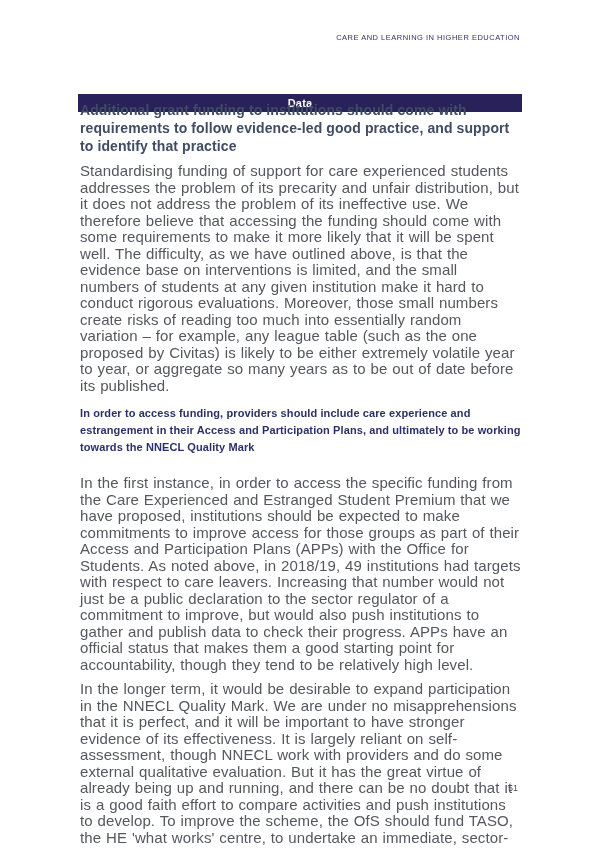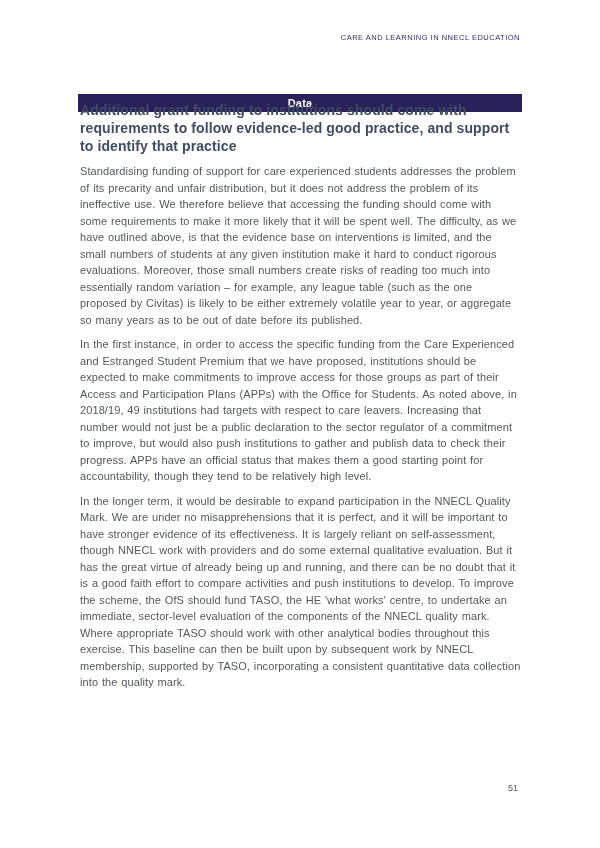--- a/index.html
+++ b/index.html
@@ -52,21 +52,21 @@
   .heading {
     margin: 9px 0 0 0;
     font-size: 14px;
     line-height: 18px;
     font-weight: bold;
     color: #3F4C63;
     letter-spacing: 0.1px;
   }
   .body-para {
     margin: 8px 0 0 0;
-    font-size: 11px;
+    font-size: 15px;
     line-height: 16.5px;
     color: #54575E;
     letter-spacing: 0.1px;
     word-spacing: 0.6px;
   }
   .subheading {
     margin: 11px 0 0 0;
     font-size: 11px;
     line-height: 17px;
     font-weight: bold;
@@ -82,32 +82,33 @@
     right: 82px;
     font-size: 9px;
     color: #4D5156;
   }
 </style>
 </head>
 <body>
 
 <div class="page">
 
-  <div class="running-header">CARE AND LEARNING IN NNECL EDUCATION</div>
+  <div class="running-header">CARE AND LEARNING IN HIGHER EDUCATION</div>
 
   <div class="banner">
     <span class="banner-label">Data</span>
   </div>
 
   <div class="content">
     <h1 class="heading">Additional grant funding to institutions should come with requirements to follow evidence-led good practice, and support to identify that practice</h1>
 
     <p class="body-para">Standardising funding of support for care experienced students addresses the problem of its precarity and unfair distribution, but it does not address the problem of its ineffective use. We therefore believe that accessing the funding should come with some requirements to make it more likely that it will be spent well. The difficulty, as we have outlined above, is that the evidence base on interventions is limited, and the small numbers of students at any given institution make it hard to conduct rigorous evaluations. Moreover, those small numbers create risks of reading too much into essentially random variation – for example, any league table (such as the one proposed by Civitas) is likely to be either extremely volatile year to year, or aggregate so many years as to be out of date before its published.</p>
 
 
+    <h2 class="subheading">In order to access funding, providers should include care experience and estrangement in their Access and Participation Plans, and ultimately to be working towards the NNECL Quality Mark</h2>
 
     <p class="body-para">In the first instance, in order to access the specific funding from the Care Experienced and Estranged Student Premium that we have proposed, institutions should be expected to make commitments to improve access for those groups as part of their Access and Participation Plans (APPs) with the Office for Students. As noted above, in 2018/19, 49 institutions had targets with respect to care leavers. Increasing that number would not just be a public declaration to the sector regulator of a commitment to improve, but would also push institutions to gather and publish data to check their progress. APPs have an official status that makes them a good starting point for accountability, though they tend to be relatively high level.</p>
 
     <p class="body-para">In the longer term, it would be desirable to expand participation in the NNECL Quality Mark. We are under no misapprehensions that it is perfect, and it will be important to have stronger evidence of its effectiveness. It is largely reliant on self-assessment, though NNECL work with providers and do some external qualitative evaluation. But it has the great virtue of already being up and running, and there can be no doubt that it is a good faith effort to compare activities and push institutions to develop. To improve the scheme, the OfS should fund TASO, the HE 'what works' centre, to undertake an immediate, sector-level evaluation of the components of the NNECL quality mark. Where appropriate TASO should work with other analytical bodies throughout this exercise. This baseline can then be built upon by subsequent work by NNECL membership, supported by TASO, incorporating a consistent quantitative data collection into the quality mark.</p>
 
   </div>
 
   <div class="page-number">51</div>
 
 </div>

